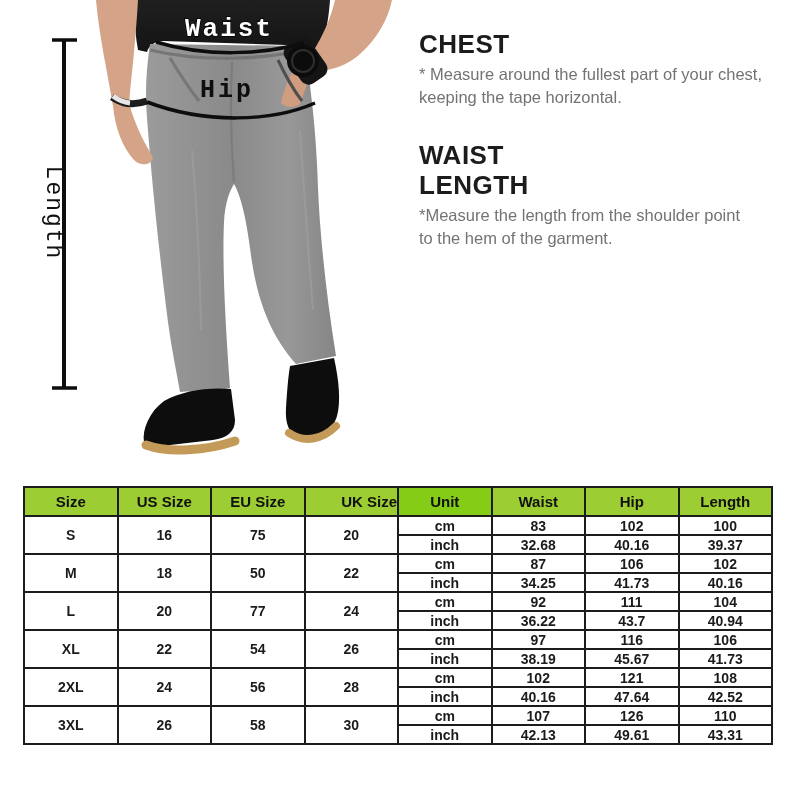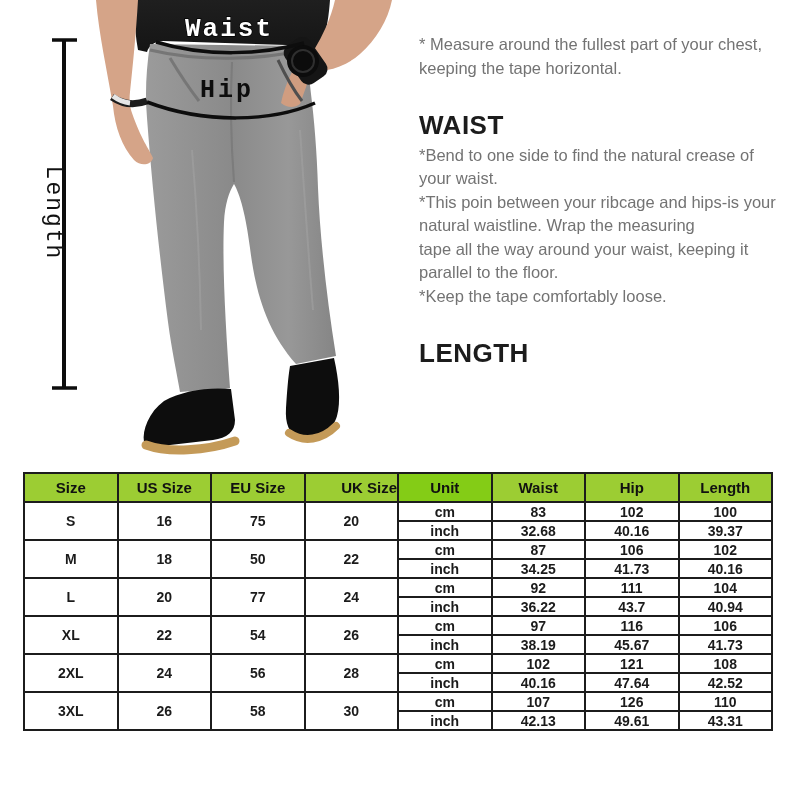--- a/index.html
+++ b/index.html
@@ -12,21 +12,21 @@
   .instructions { position:absolute; left:419px; top:30px; width:368px; }
   .sec-heading {
     font-size:26px; font-weight:bold; line-height:1.15; letter-spacing:0.5px;
     margin:0; color:#1c1c1c;
   }
   .sec-body {
     font-size:16.5px; line-height:23.5px; margin:3px 0 31px 0;
     white-space:pre-line; color:#737373;
   }
   table.size-table {
-    position:absolute; left:23px; top:472px; width:750px;
+    position:absolute; left:23px; top:486px; width:750px;
     border-collapse:collapse; table-layout:fixed;
   }
   table.size-table th, table.size-table td {
     border:2px solid #1c1c1c; text-align:center; vertical-align:middle;
     padding:0; font-weight:bold; overflow:hidden;
   }
   table.size-table th { background:#9ccd33; height:27px; font-size:15px; color:#111; }
   table.size-table td { height:17px; font-size:14px; background:#ffffff; }
   td.size-cell { font-size:15px; }
 </style>
@@ -93,33 +93,29 @@
 
     <path fill="none" d="M156,42 C205,57 262,55 304,43" stroke="#0d0d0d" stroke-width="3.5"></path>
     <path fill="none" d="M147,102 C205,124 272,122 315,103" stroke="#0d0d0d" stroke-width="3.5"></path>
 
     <text x="229" y="36" text-anchor="middle" font-family="'Liberation Mono', monospace" font-size="26" font-weight="bold" letter-spacing="2" fill="#ffffff" stroke="#000000" stroke-width="1.3" paint-order="stroke">Waist</text>
     <text x="227" y="97" text-anchor="middle" font-family="'Liberation Mono', monospace" font-size="25" font-weight="bold" letter-spacing="3" fill="#0d0d0d">Hip</text>
   </svg>
 </div>
 
 <div class="instructions">
+  <h2 class="sec-heading">CHEST</h2>
   <p class="sec-body">* Measure around the fullest part of your chest,
 keeping the tape horizontal.</p>
 
   <h2 class="sec-heading">WAIST</h2>
-  <p class="sec-body">*Bend to one side to find the natural crease of
-your waist.
-*This poin between your ribcage and hips-is your
-natural waistline. Wrap the measuring
-tape all the way around your waist, keeping it
-parallel to the floor.
-*Keep the tape comfortably loose.</p>
 
   <h2 class="sec-heading">LENGTH</h2>
+  <p class="sec-body">*Measure the length from the shoulder point
+to the hem of the garment.</p>
 </div>
 
 <table class="size-table">
   <thead>
       <tr>
         <th style="background: rgb(156, 205, 51);">Size</th>
         <th style="background: rgb(156, 205, 51);">US Size</th>
         <th style="background: rgb(156, 205, 51);">EU Size</th>
         <th style="background: rgb(156, 205, 51); text-align: right;">UK Size</th>
         <th style="background: #84cc16;">Unit</th>

